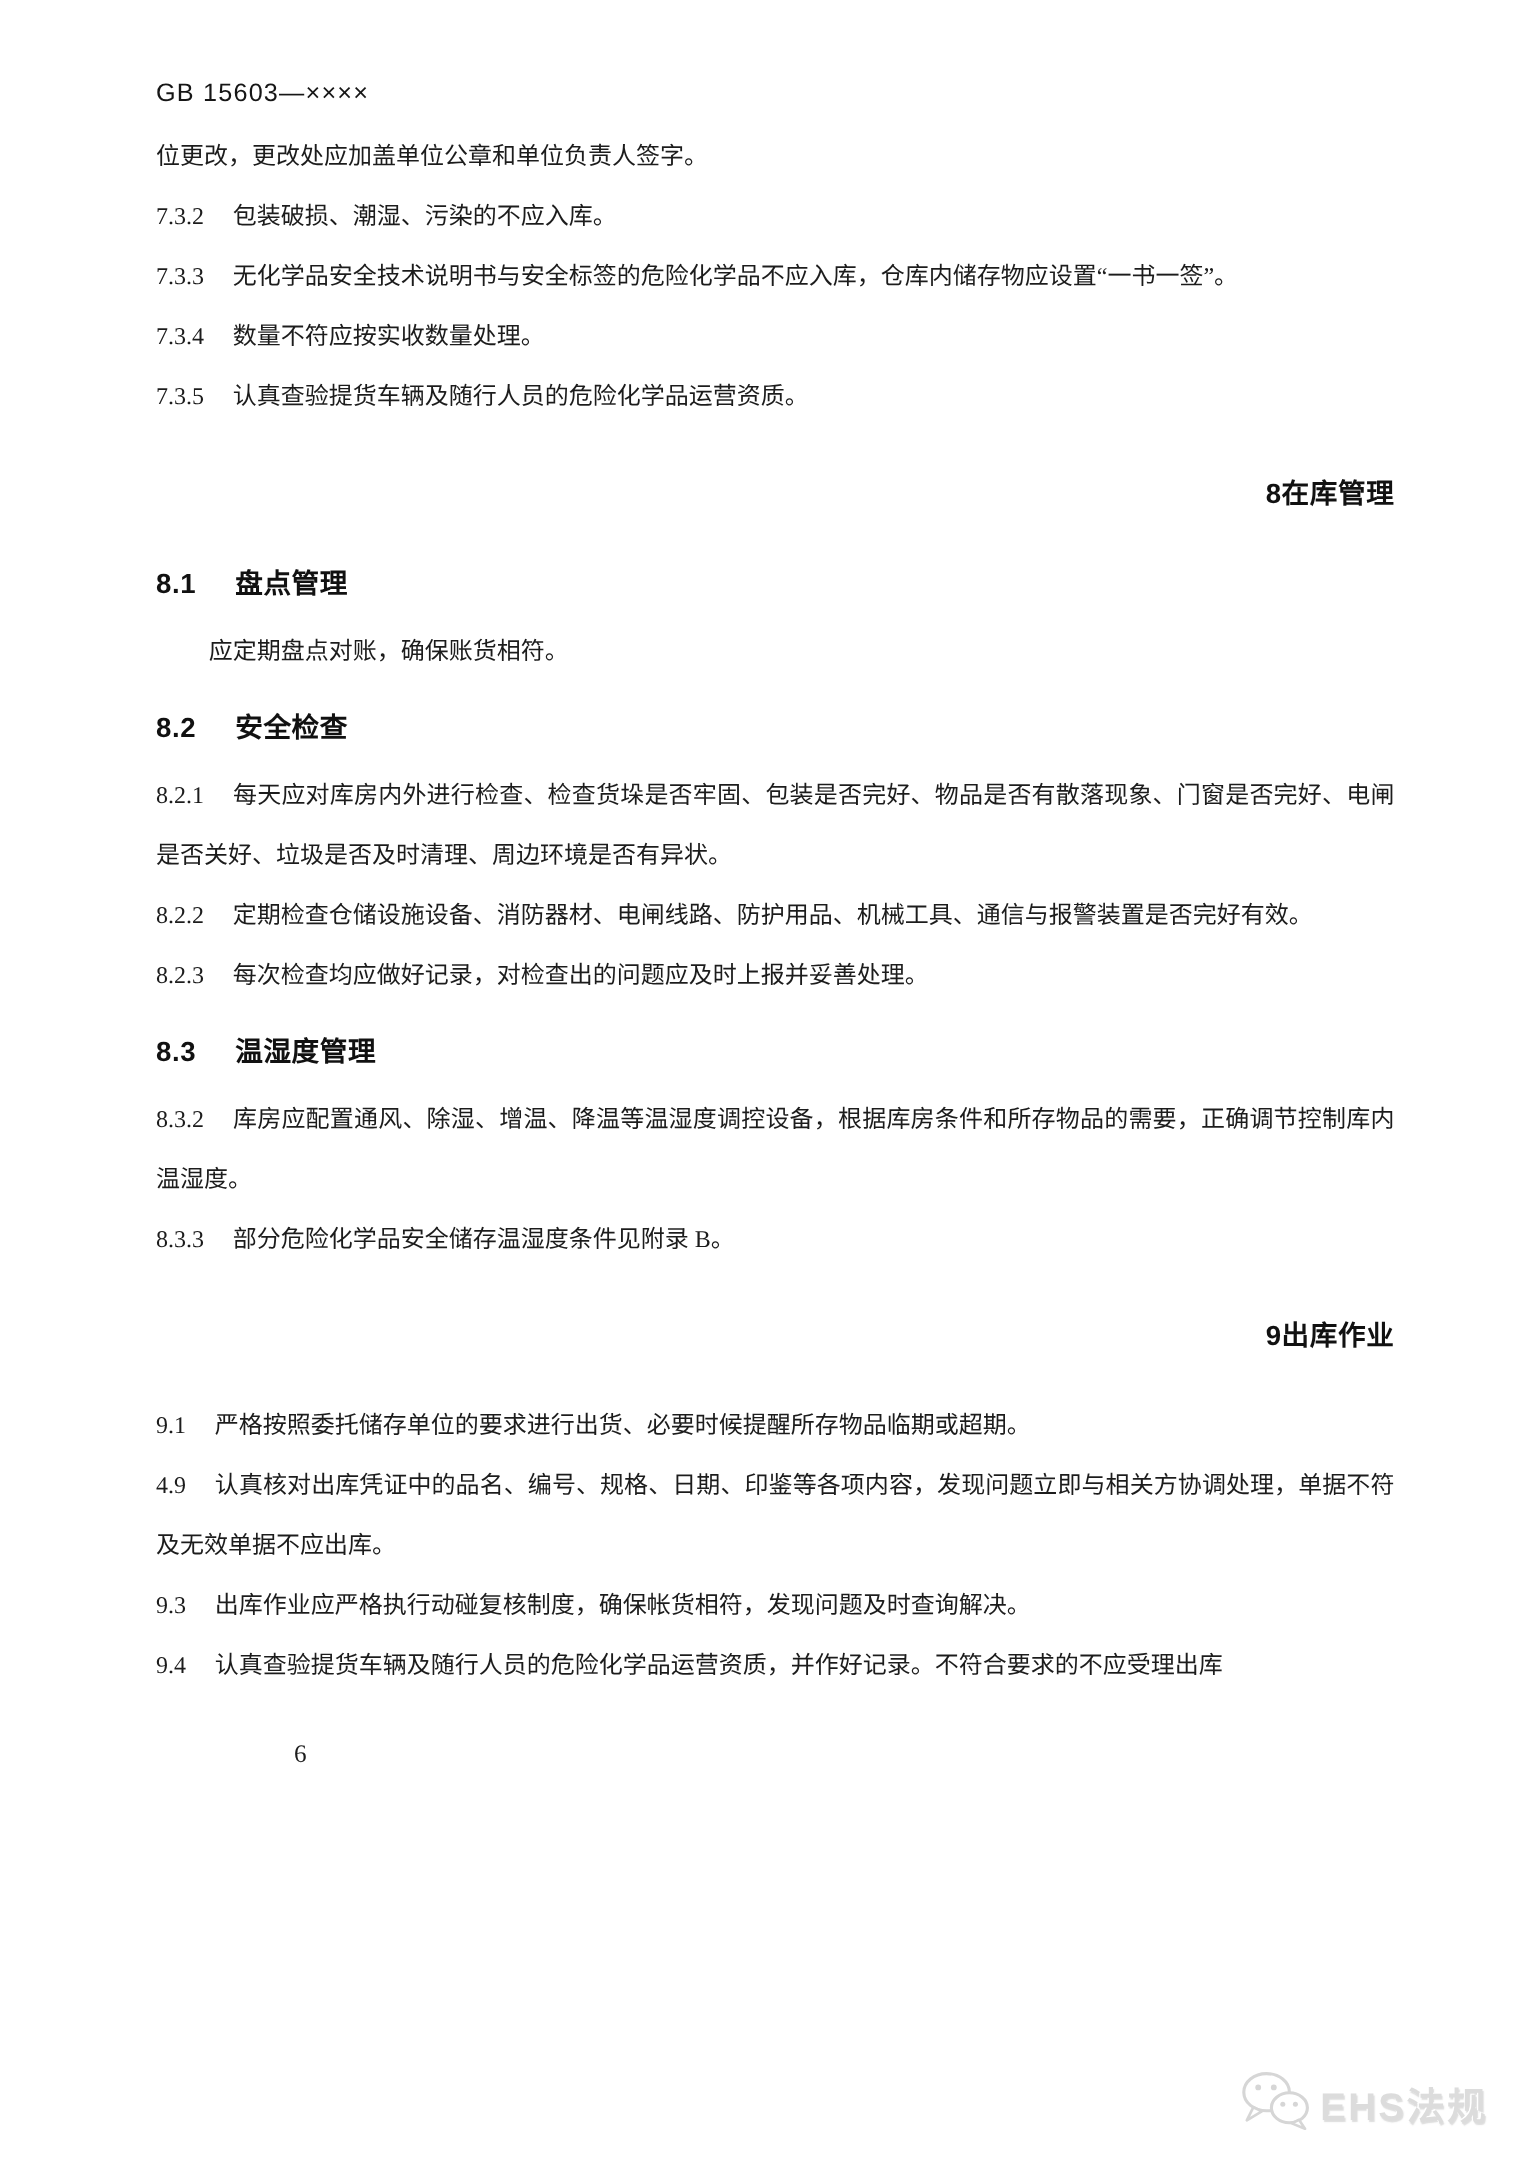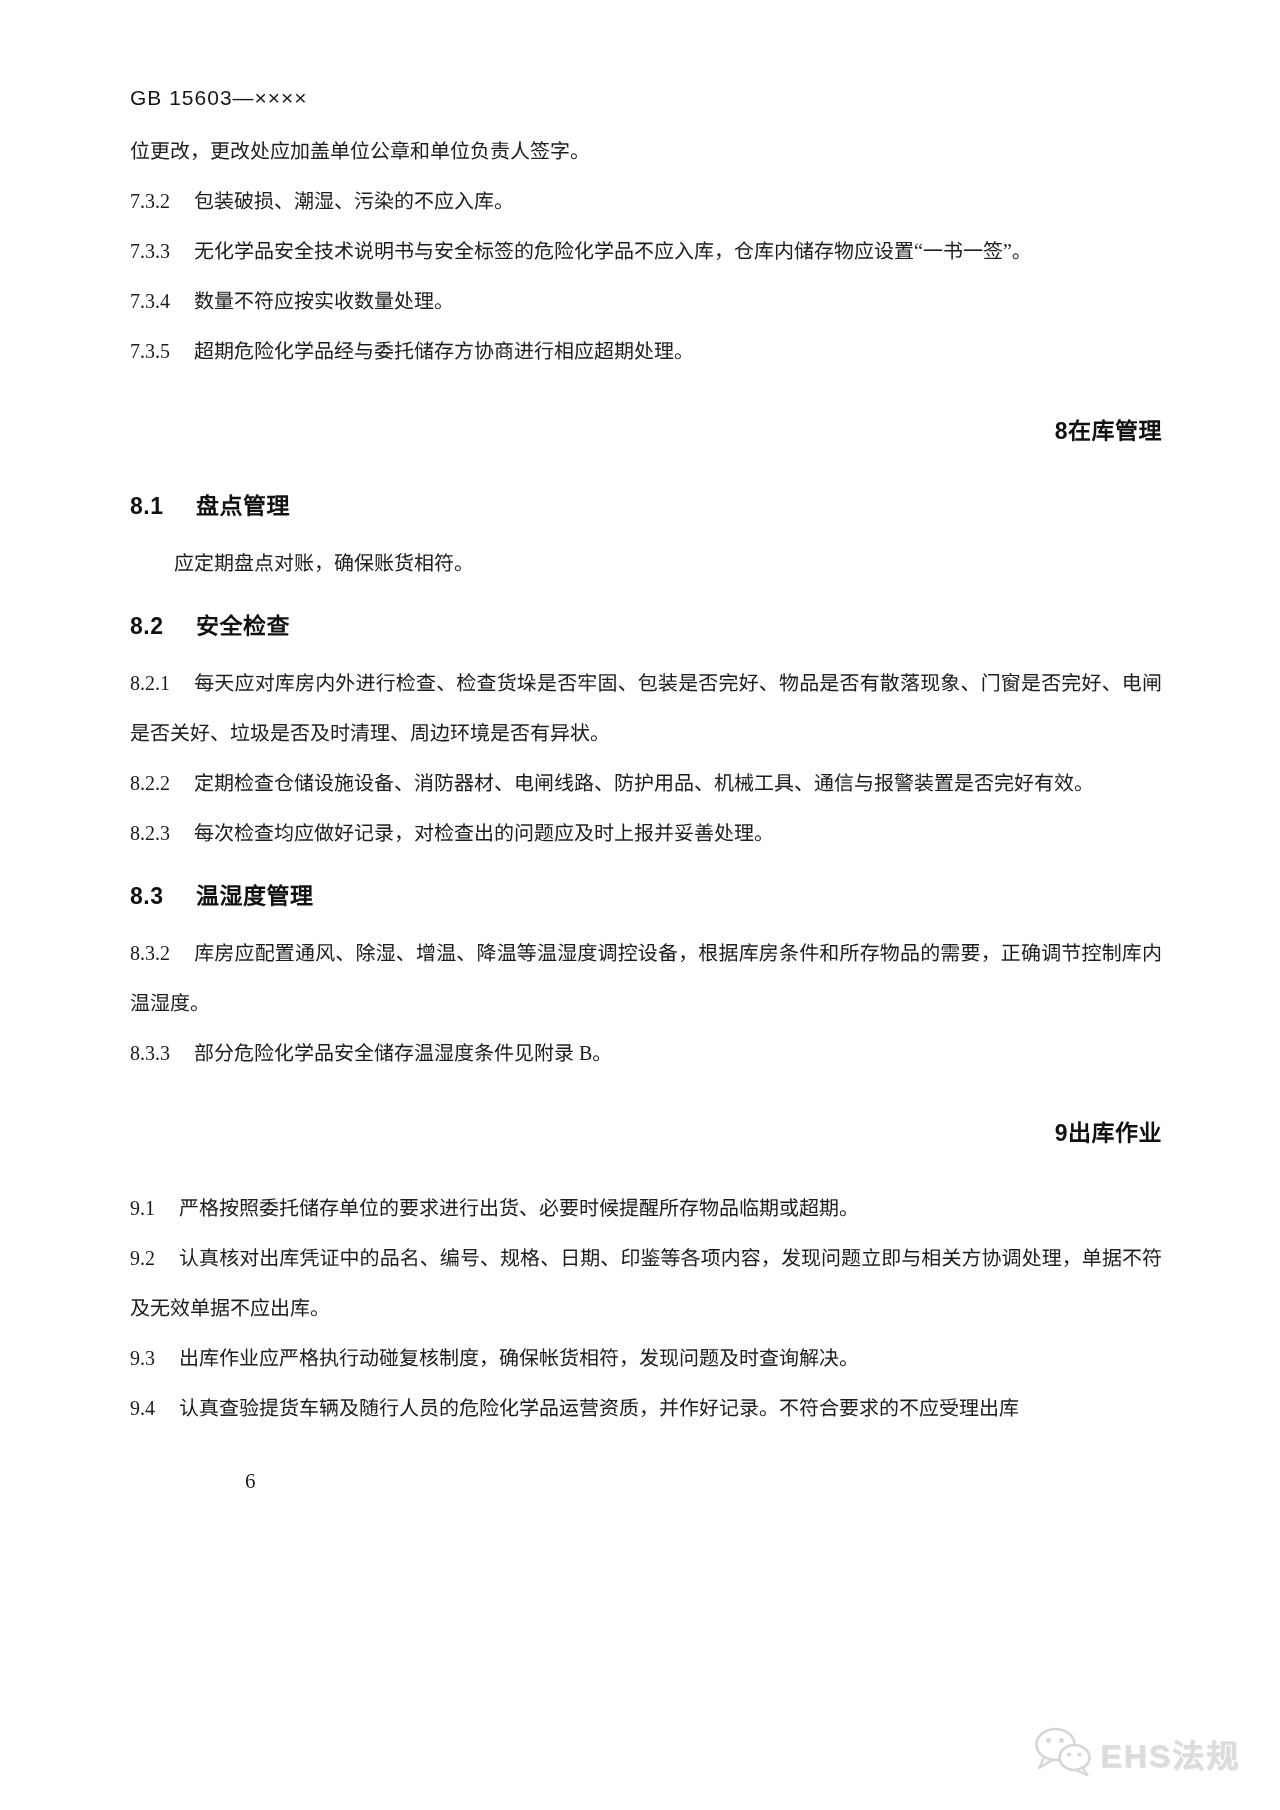--- a/index.html
+++ b/index.html
@@ -6,21 +6,21 @@
   .page {
     position: relative;
     width: 1280px;
     height: 1810px;
     background: #ffffff;
     overflow: hidden;
     font-family: "Liberation Serif", "DejaVu Serif", serif;
     color: #1c1c1c;
   }
   .content {
-    padding: 84px 118px 0 130px;
+    padding: 64px 118px 0 130px;
   }
   .doc-header {
     font-family: "Liberation Sans", "DejaVu Sans", sans-serif;
     font-size: 21px;
     line-height: 28px;
     letter-spacing: 1px;
     color: #161616;
     margin: 0 0 14px 0;
   }
   p.body {
@@ -77,21 +77,21 @@
     <div class="doc-header">GB 15603—××××</div>
 
     <p class="body"><span>位更改，更改处应加盖单位公章和单位负责人签字。</span></p>
 
     <p class="body"><span class="num">7.3.2</span><span>包装破损、潮湿、污染的不应入库。</span></p>
 
     <p class="body"><span class="num">7.3.3</span><span>无化学品安全技术说明书与安全标签的危险化学品不应入库，仓库内储存物应设置“一书一签”。</span></p>
 
     <p class="body"><span class="num">7.3.4</span><span>数量不符应按实收数量处理。</span></p>
 
-    <p class="body"><span class="num">7.3.5</span><span>超期危险化学品经与委托储存方协商进行相应超期处理。</span></p>
+    <p class="body"><span class="num">7.3.5</span><span>认真查验提货车辆及随行人员的危险化学品运营资质。</span></p>
 
     <h2 class="h1"><span class="num">8</span><span>在库管理</span></h2>
 
     <h3 class="h2"><span class="num">8.1</span><span>盘点管理</span></h3>
 
     <p class="body indent"><span>应定期盘点对账，确保账货相符。</span></p>
 
     <h3 class="h2"><span class="num">8.2</span><span>安全检查</span></h3>
 
     <p class="body"><span class="num">8.2.1</span><span>每天应对库房内外进行检查、检查货垛是否牢固、包装是否完好、物品是否有散落现象、门窗是否完好、电闸是否关好、垃圾是否及时清理、周边环境是否有异状。</span></p>
@@ -104,21 +104,21 @@
 
 
     <p class="body"><span class="num">8.3.2</span><span>库房应配置通风、除湿、增温、降温等温湿度调控设备，根据库房条件和所存物品的需要，正确调节控制库内温湿度。</span></p>
 
     <p class="body"><span class="num">8.3.3</span><span>部分危险化学品安全储存温湿度条件见附录 B。</span></p>
 
     <h2 class="h1"><span class="num">9</span><span>出库作业</span></h2>
 
     <p class="body"><span class="num">9.1</span><span>严格按照委托储存单位的要求进行出货、必要时候提醒所存物品临期或超期。</span></p>
 
-    <p class="body"><span class="num">9.2</span><span>认真核对出库凭证中的品名、编号、规格、日期、印鉴等各项内容，发现问题立即与相关方协调处理，单据不符及无效单据不应出库。</span></p>
+    <p class="body"><span class="num">4.9</span><span>认真核对出库凭证中的品名、编号、规格、日期、印鉴等各项内容，发现问题立即与相关方协调处理，单据不符及无效单据不应出库。</span></p>
 
     <p class="body"><span class="num">9.3</span><span>出库作业应严格执行动碰复核制度，确保帐货相符，发现问题及时查询解决。</span></p>
 
     <p class="body"><span class="num">9.4</span><span>认真查验提货车辆及随行人员的危险化学品运营资质，并作好记录。不符合要求的不应受理出库</span></p>
 
     <div class="footer">6</div>
   </div>
 
   <div class="watermark">
     <span>

